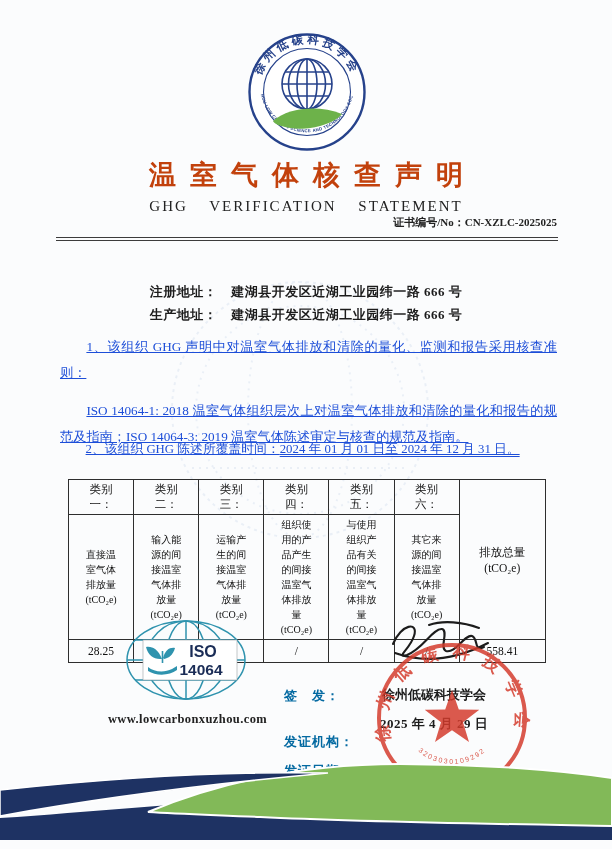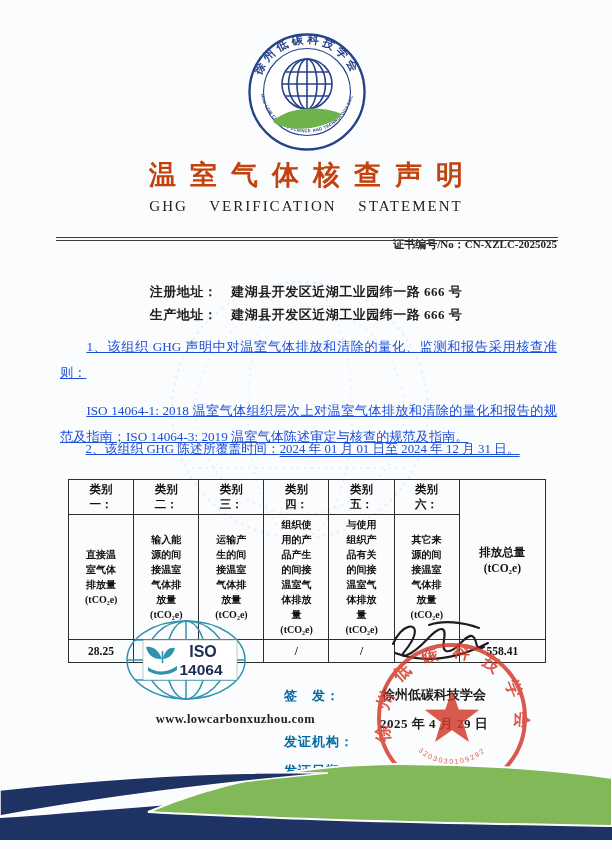--- a/index.html
+++ b/index.html
@@ -18,21 +18,21 @@
   .society-logo { left:247px; top:32px; }
   .title-cn {
     left:0; right:0; top:157px; text-align:center;
     font-size:27px; font-weight:bold; letter-spacing:14px; text-indent:14px; color:#c2410c;
   }
   .title-en {
     left:0; right:0; top:198px; text-align:center;
     font-size:15px; letter-spacing:2px; word-spacing:16px; color:#222;
   }
   .cert-line {
-    right:55px; top:237px; font-size:11px; font-weight:bold; color:#222;
+    right:55px; top:215px; font-size:11px; font-weight:bold; color:#222;
   }
   .double-rule {
     left:56px; right:54px; top:237px; height:4px;
     border-top:1.4px solid #3c3c3c; border-bottom:1px solid #3c3c3c;
   }
 
   
   .company-name {
     left:0; right:0; top:250px; text-align:center;
     font-size:15.5px; font-weight:bold; letter-spacing:1px;
@@ -54,31 +54,31 @@
   .para3 .u { text-decoration:underline; text-underline-offset:3px; }
   .para4 { top:459px; font-weight:bold; }
 
   
   table.ghg {
     position:absolute; left:68px; top:479px; width:478px;
     border-collapse:collapse; table-layout:fixed;
     font-size:11px; color:#111; background:transparent;
   }
   table.ghg td {
-    border:1px solid #2e2e2e; text-align:center; vertical-align:middle; padding:2px 16px;font-weight:bold;
+    border:1px solid #2e2e2e; text-align:center; vertical-align:middle; padding:2px 16px;
   }
   table.ghg tr.cats td { height:24px; font-size:11.5px; }
   table.ghg tr.descs td { height:80px; font-size:10px; line-height:15px; }
   table.ghg tr.vals td { height:23px; font-size:11.5px; }
   table.ghg td.total-h { font-size:10.5px; line-height:16px; }
   table.ghg .unit { display:block; }
 
   
   .iso-badge { left:122px; top:617px; }
-  .website { left:60px; width:255px; top:712px; text-align:right;
+  .website { left:60px; width:255px; top:712px; text-align:center;
     font-size:12.5px; font-weight:bold; letter-spacing:.4px; color:#222; }
   .f-lbl { font-size:13px; font-weight:bold; color:#0369a1; letter-spacing:1px;margin-top:48px; }
   .sign-lbl   { left:284px; top:639px; }
   .issuer-lbl { left:284px; top:685px; }
   .date-lbl   { left:284px; top:714px;font-family:Liberation Mono, monospace; }
   .issuer-val { left:382px; top:686px; font-size:13px; font-weight:bold; }
   .date-val   { left:380px; top:715px; font-size:13px; font-weight:bold; letter-spacing:.5px; }
   .signature  { left:383px; top:616px; }
   .seal { left:372px; top:638px; opacity:.84; pointer-events:none; }
 

